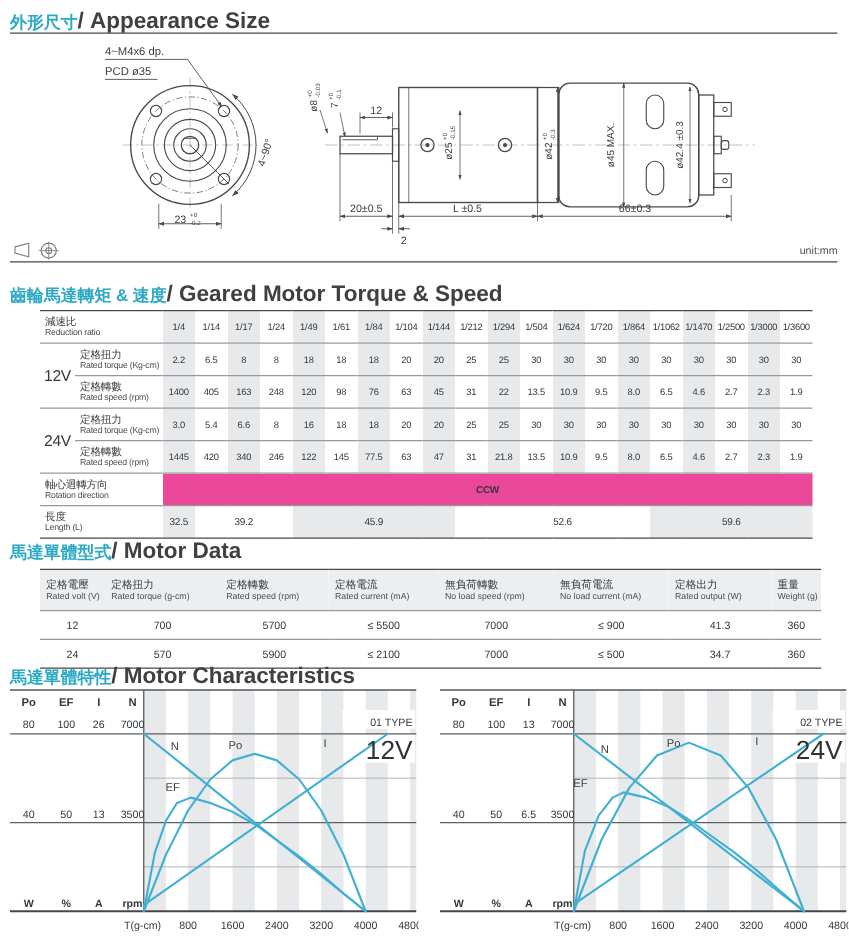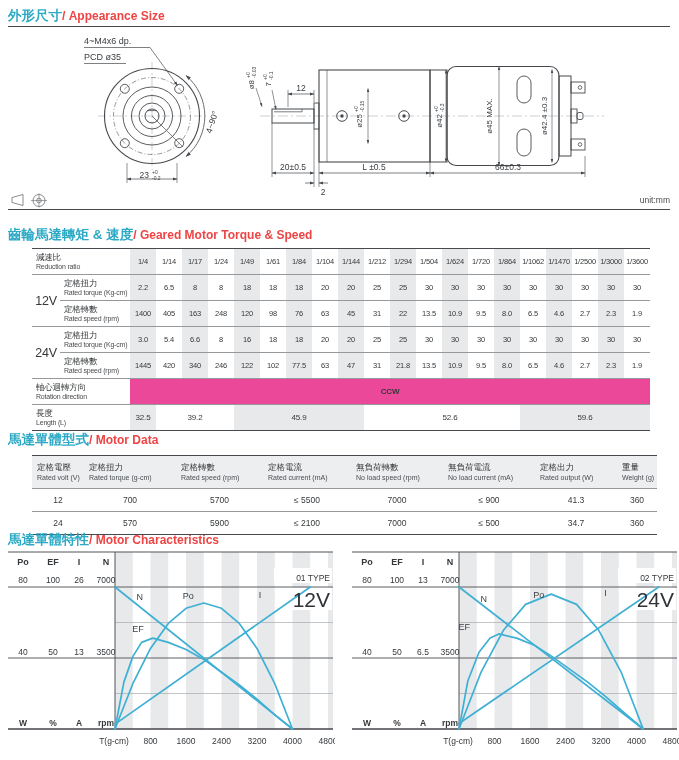--- a/index.html
+++ b/index.html
@@ -1,20 +1,20 @@
 <!DOCTYPE html>
 <html><head>
 <meta charset="utf-8">
 <style>
   html,body{margin:0;padding:0;background:#fff;}
   #canvas{position:relative;width:679px;height:760px;background:#fff;overflow:hidden;
           font-family:"Liberation Sans","DejaVu Sans",sans-serif;color:#36383a;}
   .sec-title{position:absolute;left:8px;white-space:nowrap;}
   .tz{color:#2BA9C5;font-weight:bold;font-size:13.5px;}
-  .te{color:#ef4444;font-weight:bold;font-size:12px;}
+  .te{color:#404040;font-weight:bold;font-size:18px;}
   .rule{position:absolute;left:8px;width:662px;height:0;border-top:1.5px solid #45484c;}
   #unit-note{position:absolute;left:580px;top:195px;width:90px;text-align:right;font-size:8.5px;color:#4a4d50;}
   
   #gear-wrap{position:absolute;left:32px;top:248px;}
   #gear-table{border-collapse:collapse;table-layout:fixed;width:618px;
               border-top:1.8px solid #46494d;border-bottom:1.8px solid #46494d;}
   #gear-table td{border-top:1px solid #96999c;padding:0;height:25px;text-align:center;
                  font-size:7.5px;letter-spacing:-0.2px;color:#36383a;overflow:hidden;}
   #gear-table tr:first-child td{border-top:none;}
   #gear-table td.volt{font-size:12.5px;}
@@ -312,21 +312,21 @@
           <tr>
             <td class="lblcell">
               <div class="lz">定格轉數</div>
               <div class="le">Rated speed (rpm)</div>
             </td>
             <td class="st">1445</td>
             <td class="">420</td>
             <td class="st">340</td>
             <td class="">246</td>
             <td class="st">122</td>
-            <td class="">102</td>
+            <td class="">145</td>
             <td class="st">77.5</td>
             <td class="">63</td>
             <td class="st">47</td>
             <td class="">31</td>
             <td class="st">21.8</td>
             <td class="">13.5</td>
             <td class="st">10.9</td>
             <td class="">9.5</td>
             <td class="st">8.0</td>
             <td class="">6.5</td>

